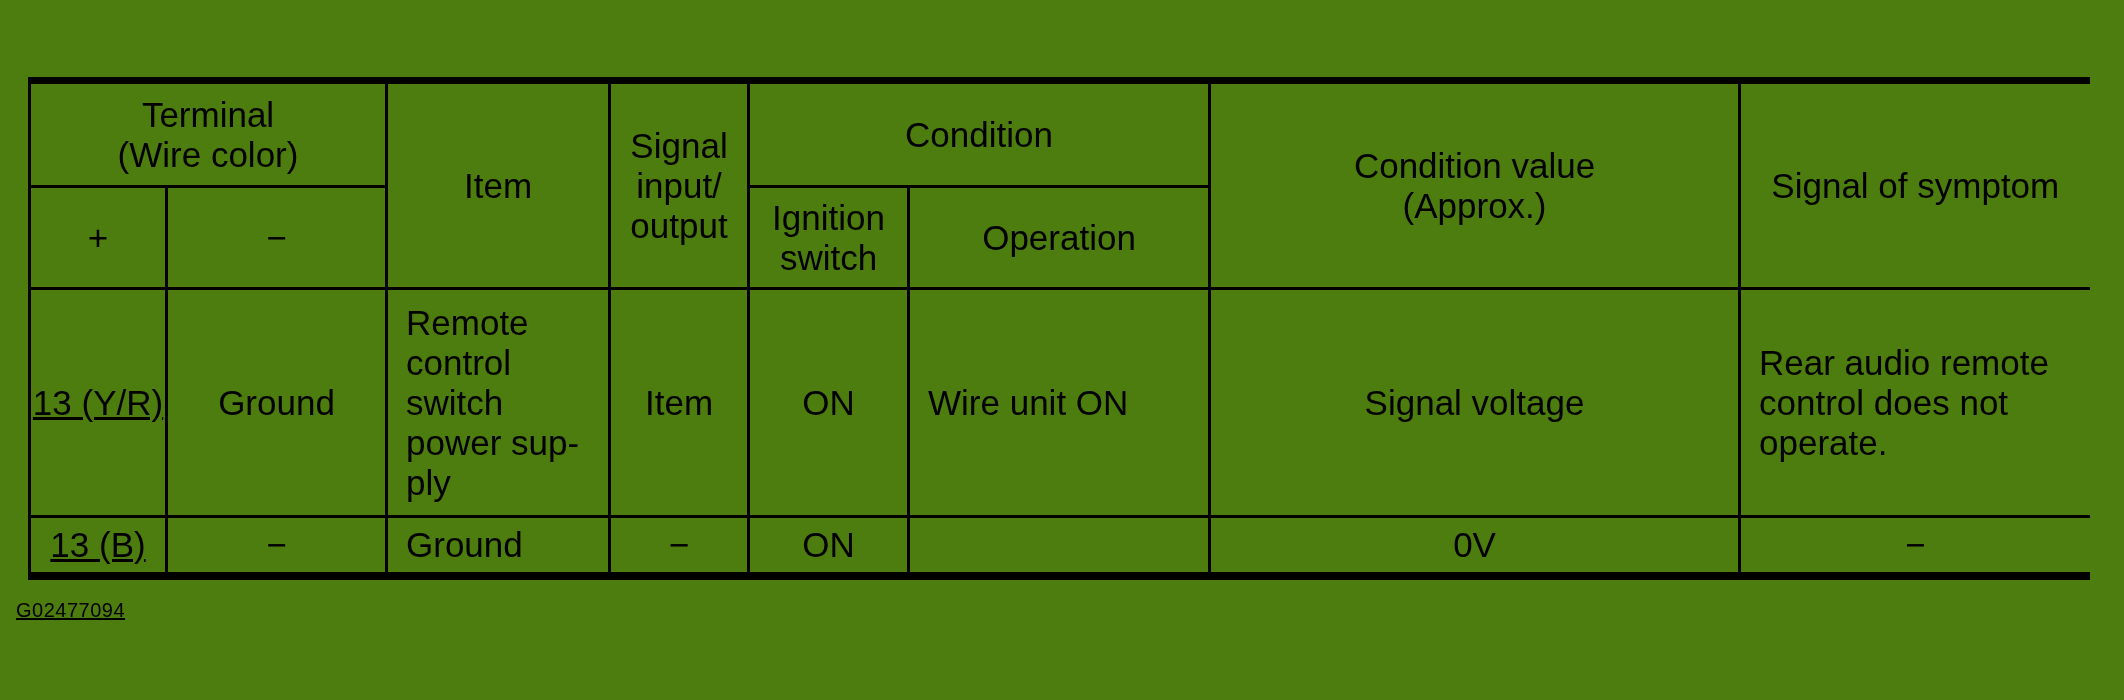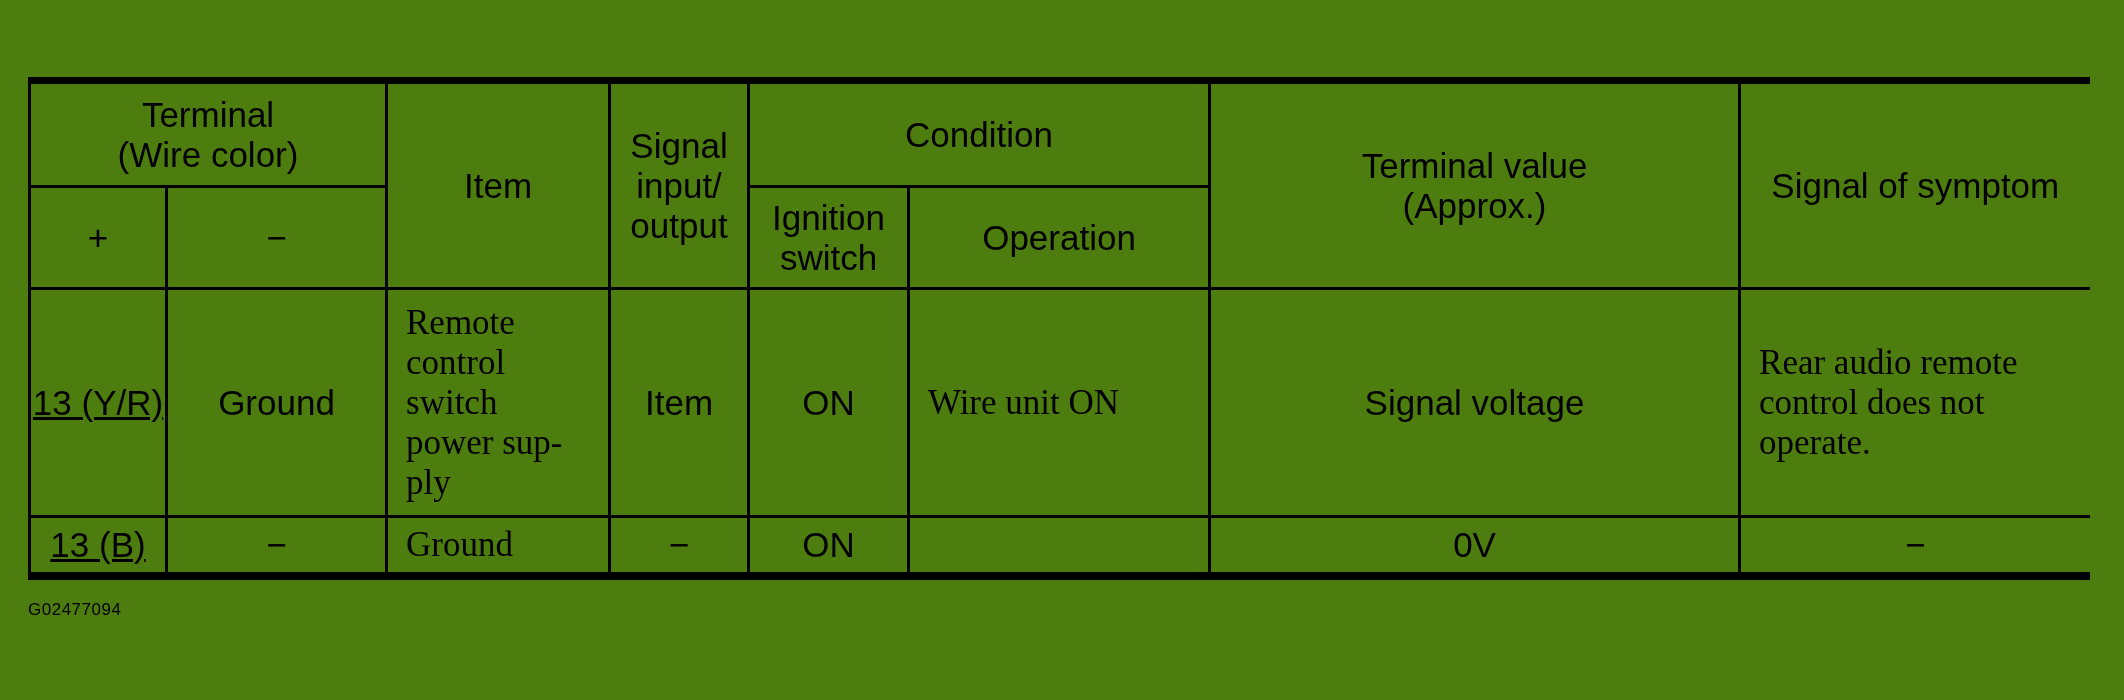--- a/index.html
+++ b/index.html
@@ -36,35 +36,35 @@
     vertical-align: middle;
     padding: 0;
     white-space: pre-line;
     overflow: hidden;
   }
   table.spec .noR { border-right: none; }
   table.spec .left {
     text-align: left;
     padding-left: 18px;
     padding-right: 6px;
-    font-family: Liberation Serif, serif;
   }
   table.spec .nw { white-space: pre; text-decoration: underline; }
   tr.h1 { height: 106px; }
   tr.h2 { height: 102px; }
   tr.r1 { height: 228px; }
   tr.r2 { height: 59px; }
   #figure-id {
     position: absolute;
-    left: 28px;
+    left: 16px;
     top: 596px;
-    font-size: 17px;
+    font-size: 20px;
     line-height: 28px;
     letter-spacing: 0.5px;
     color: #000;
+    text-decoration: underline;
   }
 </style>
 </head>
 <body>
 
 <div id="canvas">
 
   <table class="spec">
     <colgroup>
       <col style="width:137px">
@@ -78,21 +78,21 @@
     </colgroup>
     <tbody>
       <tr class="h1">
         <td colspan="2">Terminal
 (Wire color)</td>
         <td rowspan="2">Item</td>
         <td rowspan="2">Signal
 input/
 output</td>
         <td colspan="2">Condition</td>
-        <td rowspan="2">Terminal value
+        <td rowspan="2">Condition value
 (Approx.)</td>
         <td rowspan="2" class="noR">Signal of symptom</td>
       </tr>
       <tr class="h2">
         <td>+</td>
         <td>−</td>
         <td>Ignition
 switch</td>
         <td>Operation</td>
       </tr>

